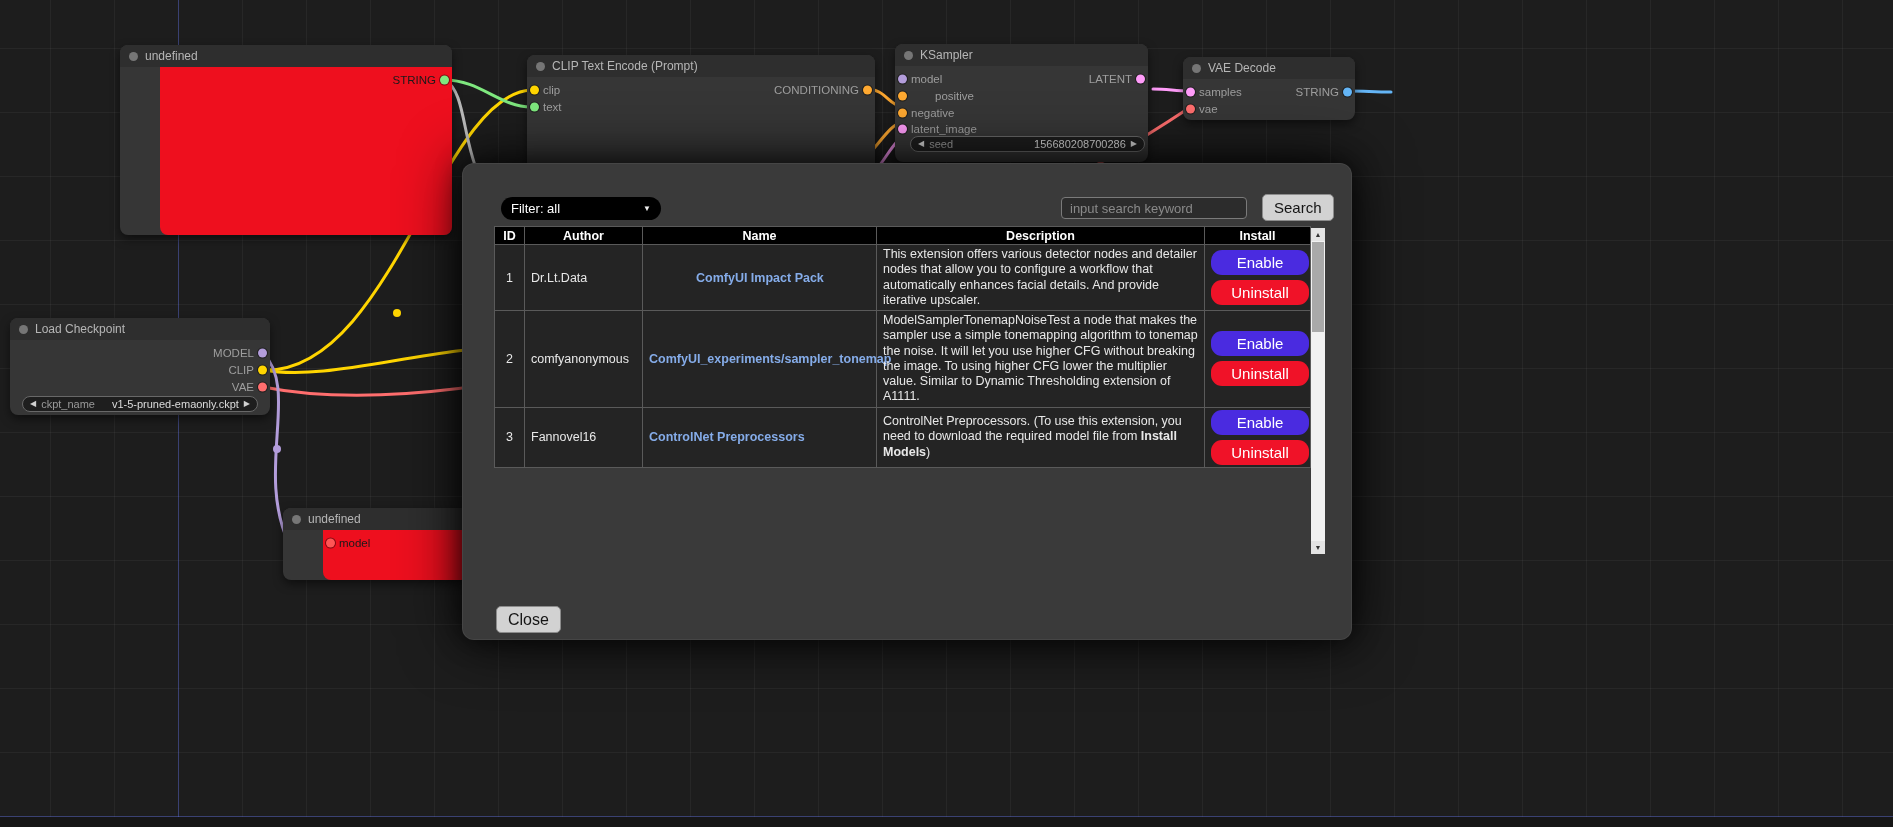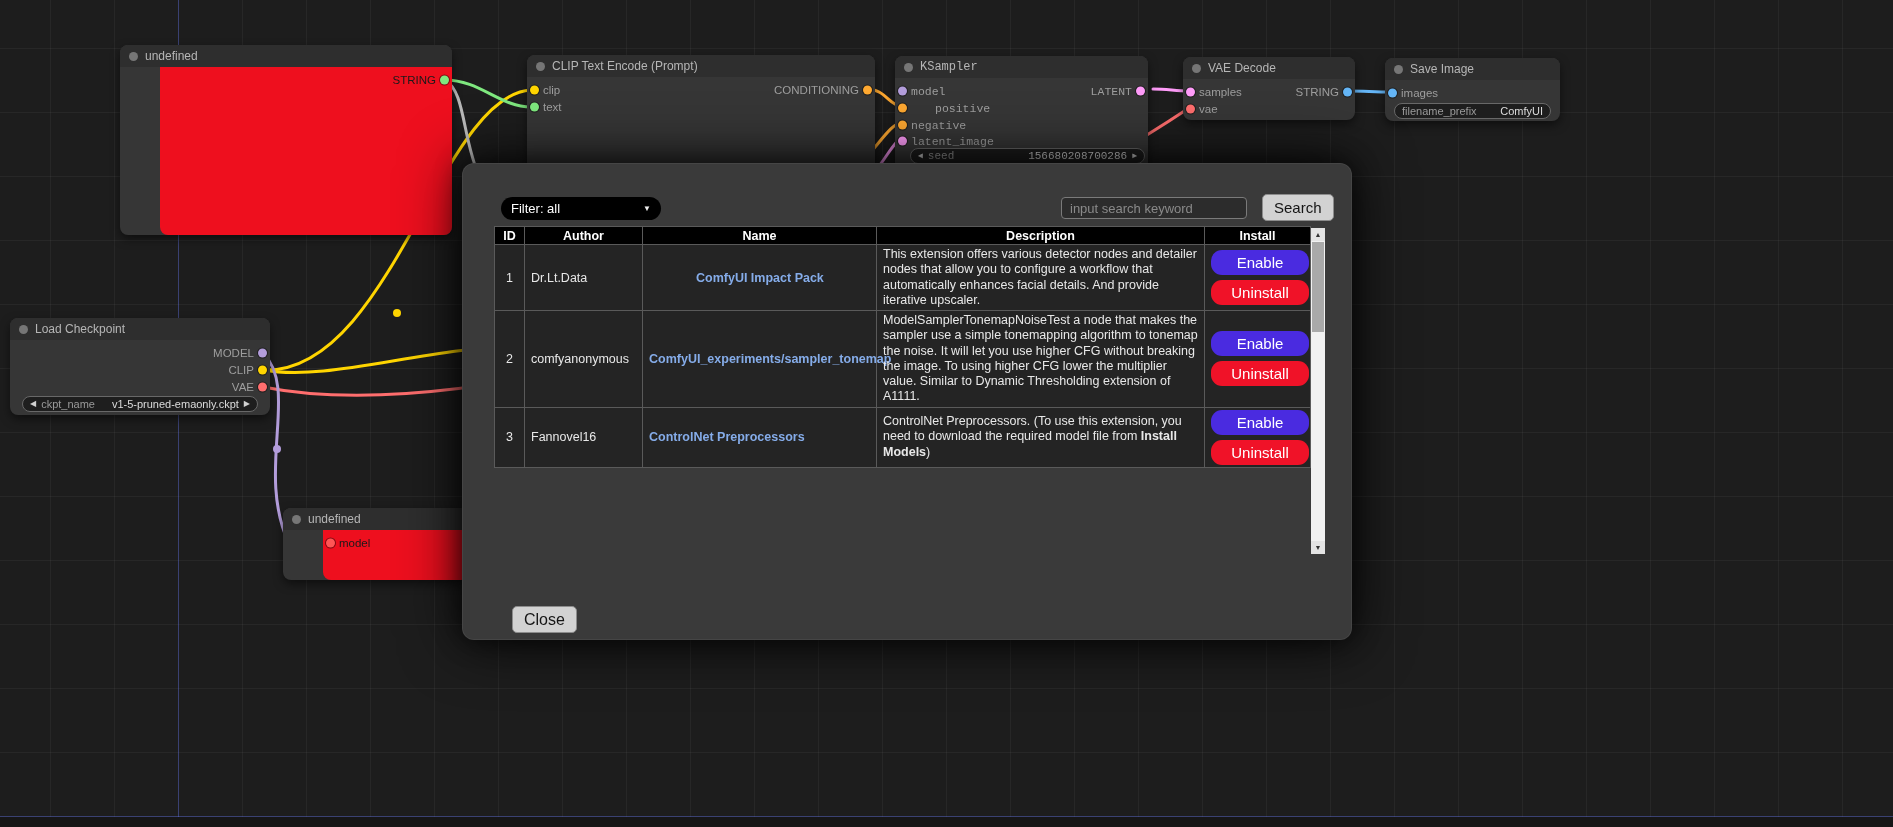--- a/index.html
+++ b/index.html
@@ -61,21 +61,21 @@
   .filter .caret{margin-left:auto; font-size:8px; color:#eee;}
 
   .search-input{position:absolute; left:598px; top:33px; width:186px; height:22px;
         background:#2c2c2c; border:1px solid #7a7a7a; border-radius:4px;
         color:#ddd; font-size:13px; padding:0 8px; font-family:"Liberation Sans",sans-serif;}
   .search-input::placeholder{color:#8a8a8a;}
 
   .lightbtn{background:#d2d2d2; color:#151515; border:1px solid #8c8c8c; border-radius:5px;
         font-size:15px; font-family:"Liberation Sans",sans-serif; padding:0 11px; height:27px; cursor:pointer;}
   .search-btn{position:absolute; left:799px; top:30px;}
-  .close-btn{position:absolute; left:49px; top:442px; font-size:16px;}
+  .close-btn{position:absolute; left:33px; top:442px; font-size:16px;}
 
   table.ext{position:absolute; left:31px; top:62px; width:816px; border-collapse:collapse;
         table-layout:fixed; font-size:12.5px;}
   table.ext th{background:#000; color:#fff; font-weight:bold; height:18px;
         border:1px solid #5a5a5a; text-align:center; padding:0 3px;}
   table.ext td{background:#242424; border:1px solid #5a5a5a; color:#e8e8e8;
         padding:2px 6px; vertical-align:middle;}
   td.cell-id{text-align:center;}
   td.cell-desc{vertical-align:top; padding:2px 4px; line-height:1.22;}
   td.cell-name a{font-weight:bold; text-decoration:none;}
@@ -139,21 +139,21 @@
     <div class="slot in" style="top:44px;">
       <span class="dot" style="background: rgb(127, 232, 127);"></span>
       <span>text</span>
     </div>
     <div class="slot out" style="top:27px;">
       <span>CONDITIONING</span>
       <span class="dot" style="background: rgb(255, 169, 49);"></span>
     </div>
   </div>
 
-  <div class="node" style="left:895px; top:56px; width:253px; height:118px;font-family:Liberation Mono, monospace;">
+  <div class="node" style="left:895px; top:44px; width:253px; height:118px;">
     <div class="node-header">
       <span class="collapse-dot"></span>
       <span class="node-title">KSampler</span>
     </div>
     <div class="slot in" style="top:27px;">
       <span class="dot" style="background: rgb(179, 157, 219);"></span>
       <span>model</span>
     </div>
     <div class="slot in" style="top:44px;padding-left:40px;">
       <span class="dot" style="background: rgb(255, 169, 49);"></span>
@@ -192,35 +192,20 @@
     <div class="slot in" style="top:44px;">
       <span class="dot" style="background: rgb(255, 110, 110);"></span>
       <span>vae</span>
     </div>
     <div class="slot out" style="top:27px;">
       <span>STRING</span>
       <span class="dot" style="background: rgb(100, 181, 246);"></span>
     </div>
   </div>
 
-  <div class="node" style="left:1385px; top:58px; width:175px; height:63px;">
-    <div class="node-header">
-      <span class="collapse-dot"></span>
-      <span class="node-title">Save Image</span>
-    </div>
-    <div class="slot in" style="top:27px;">
-      <span class="dot" style="background: rgb(100, 181, 246);"></span>
-      <span>images</span>
-    </div>
-    <div class="widget" style="left:9px; top:45px; width:157px;">
-      <span class="wlabel">filename_prefix</span>
-      <span class="wspacer"></span>
-      <span class="wvalue">ComfyUI</span>
-    </div>
-  </div>
 
   <div class="node" style="left:10px; top:318px; width:260px; height:97px;">
     <div class="node-header">
       <span class="collapse-dot"></span>
       <span class="node-title">Load Checkpoint</span>
     </div>
     <div class="slot out" style="top:27px;">
       <span>MODEL</span>
       <span class="dot" style="background: rgb(179, 157, 219);"></span>
     </div>

